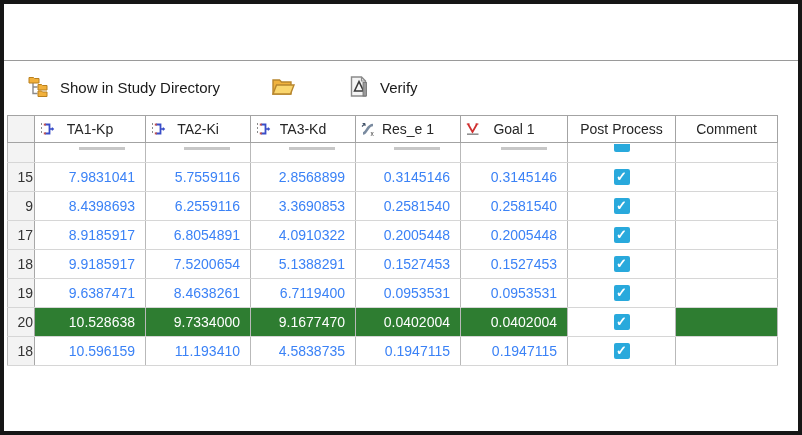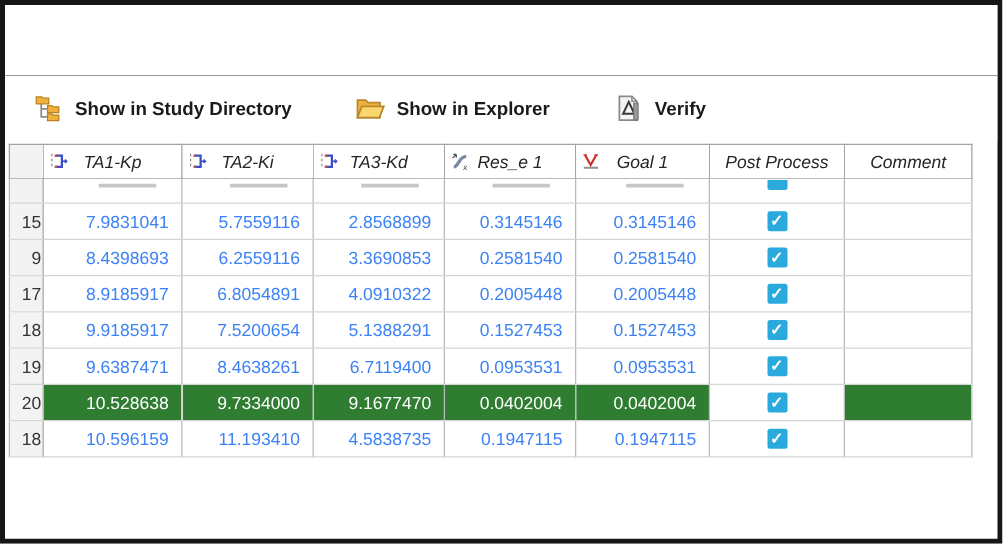--- a/index.html
+++ b/index.html
@@ -33,32 +33,32 @@
   .tab.active .tab-face{border-top:5px solid var(--accent);}
   .tab-label{font-size:15px;white-space:nowrap;color:#1c1c1c;}
   .tab.active .tab-label{font-weight:bold;color:#000;}
   .tab-icon{width:26px;height:26px;display:inline-flex;}
   .tab-icon svg{width:26px;height:26px;}
   
   .toolbar{
     height:52px;display:flex;align-items:center;gap:50px;
     padding-left:22px;background:#fff;
   }
-  .tbtn{display:flex;align-items:center;gap:8px;cursor:pointer;font-weight:bold;}
+  .tbtn{display:flex;align-items:center;gap:8px;cursor:pointer;}
   .tbtn-label{font-size:15px;color:#1a1a1a;white-space:nowrap;}
   .tbtn-icon{width:26px;height:26px;display:inline-flex;}
   .tbtn-icon svg{width:26px;height:26px;}
   
   .table-wrap{padding:2px 0 0 3px;}
   table{border-collapse:collapse;table-layout:fixed;}
   th,td{overflow:hidden;white-space:nowrap;}
   thead th{
     height:27px;font-weight:normal;font-size:14px;color:#262626;
     background:#fff;border:1px solid #a3a3a3;position:relative;
-    text-align:center;padding:0;font-style:italic;
+    text-align:center;padding:0;
   }
   thead th.rownum-h{background:#f3f3f3;}
   .th-icon{position:absolute;left:4px;top:50%;transform:translateY(-50%);width:16px;height:16px;}
   .th-icon svg{width:16px;height:16px;display:block;}
   tbody td{
     height:29px;font-size:14px;border:1px solid #d6d6d6;
     border-left:1px solid #b9b9b9;border-right:1px solid #b9b9b9;
     background:#fff;cursor:default;
   }
   td.rownum{background:#f3f3f3;color:#333;text-align:right;border-right:1px solid #a8a8a8;}
@@ -149,21 +149,20 @@
         </span>
     <span class="tbtn-label">Show in Study Directory</span>
   </div>
       <div class="tbtn">
     <span class="tbtn-icon">
           <svg viewBox="0 0 26 26">
             <path d="M3 6 L9.5 6 L11.5 8 L21 8 L21 20 L3 20 Z" fill="#f0b23e" stroke="#b8862e" stroke-width="1.4"></path>
             <path d="M6.5 11 L24 11 L20.5 20 L3 20 Z" fill="#fad66e" stroke="#b8862e" stroke-width="1.4"></path>
           </svg>
         </span>
-    <span class="tbtn-label">Show in Explorer</span>
   </div>
       <div class="tbtn">
     <span class="tbtn-icon">
           <svg viewBox="0 0 26 26">
             <path d="M5.5 3 H15.5 L19.5 7 V22 H5.5 Z" fill="#f4f4f4" stroke="#8a8a8a" stroke-width="1.4"></path>
             <path d="M15.5 3 V7 H19.5" fill="none" stroke="#8a8a8a" stroke-width="1.2"></path>
             <path d="M8.5 17 L13 7.5 L17.5 17 Z" fill="none" stroke="#3a3a3a" stroke-width="1.6"></path>
             <rect x="17" y="8.5" width="3.5" height="13.5" fill="#9a9a9a" stroke="#6f6f6f" stroke-width="0.8"></rect>
           </svg>
         </span>

